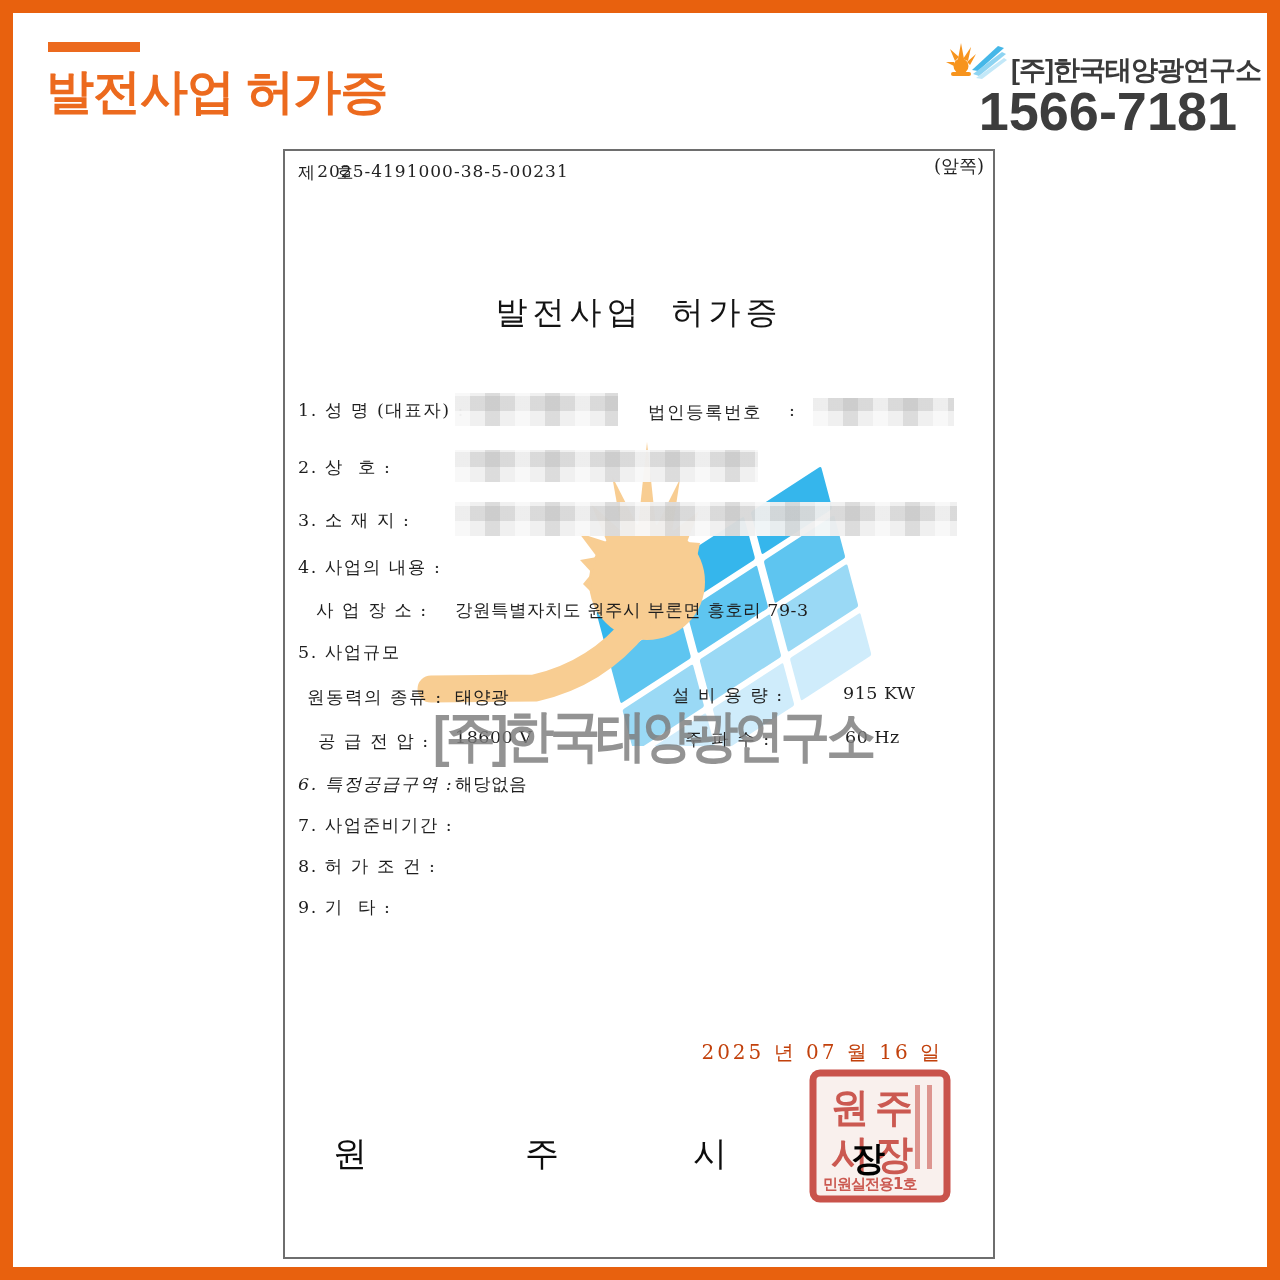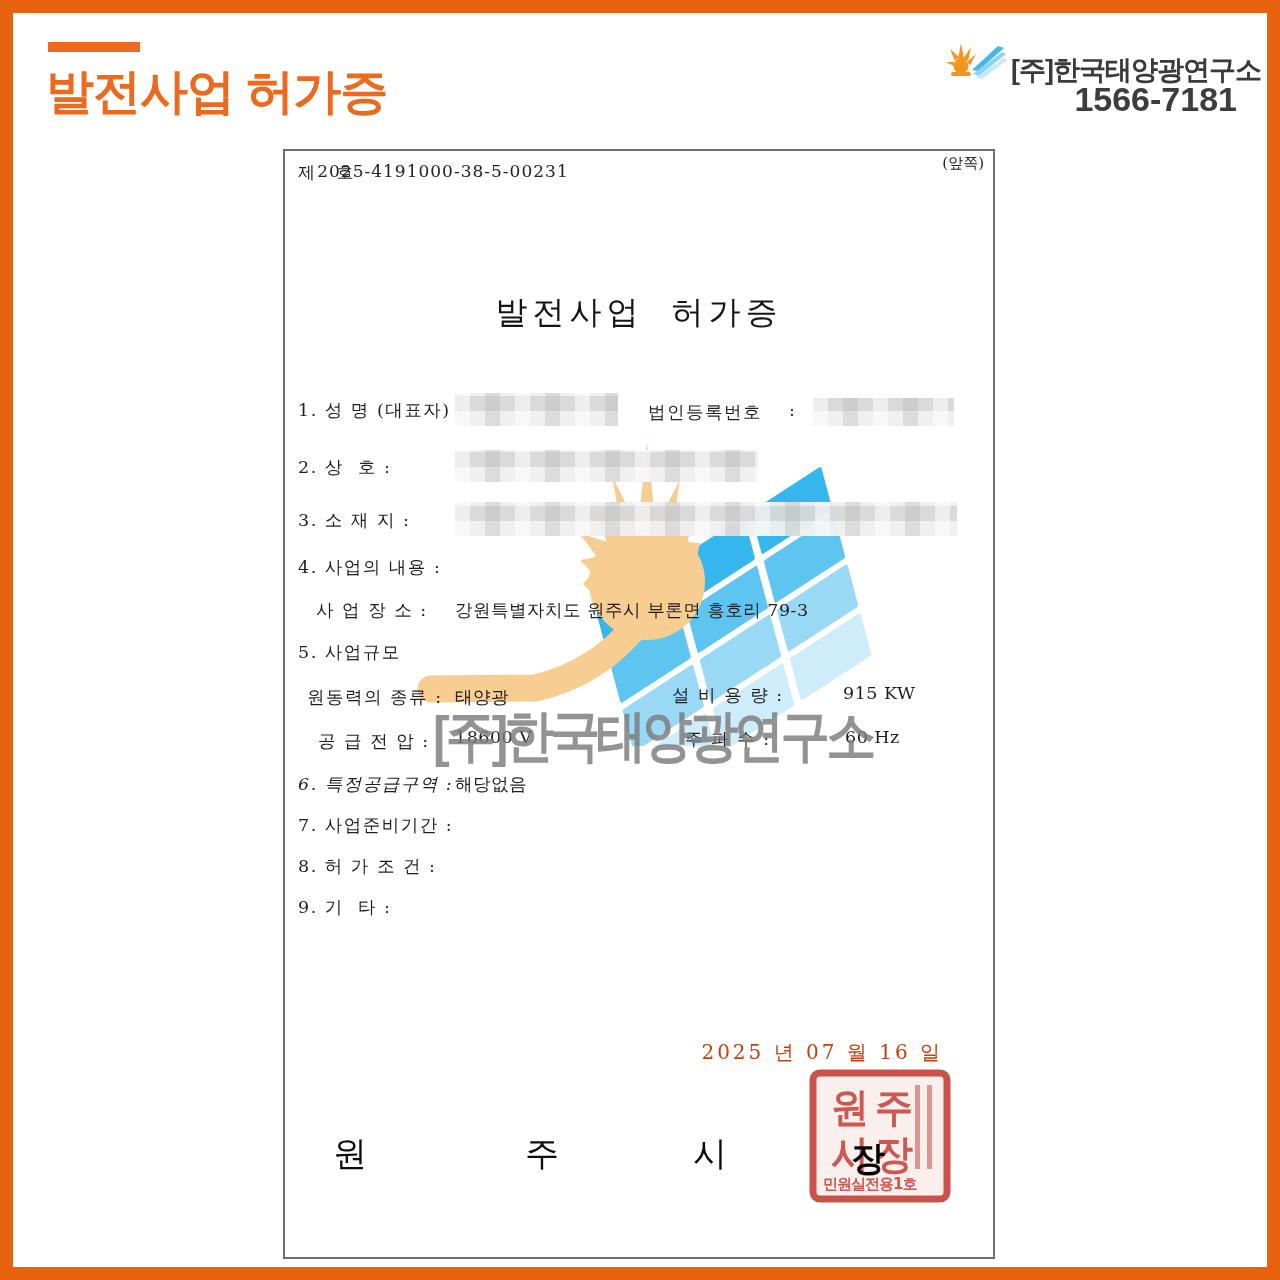--- a/index.html
+++ b/index.html
@@ -9,31 +9,31 @@
   .frame { position:absolute; inset:0; border:13px solid #e8610e; z-index:90; pointer-events:none; }
 
   
   .accent-bar { position:absolute; left:48px; top:42px; width:92px; height:10px; background:#ec6a1e; }
   .page-title { position:absolute; left:46px; top:60px; font-size:48px; font-weight:800;
                 color:#ec6a1e; letter-spacing:-1px; white-space:pre; }
 
   .brand-icon { position:absolute; left:946px; top:40px; }
   .brand-name { position:absolute; left:1011px; top:52px; font-size:27px; font-weight:700;
                 color:#3a3a3a; letter-spacing:-1px; white-space:pre; }
-  .brand-phone { position:absolute; right:43px; top:80px; font-size:34px; font-weight:800;
+  .brand-phone { position:absolute; right:43px; top:80px; font-size:54px; font-weight:800;
                  color:#3d3d3d; letter-spacing:0; }
 
   
   .doc { position:absolute; left:283px; top:149px; width:712px; height:1110px;
          background:#fff; border:2px solid #6e6e6e; }
   .doc * { position:absolute; }
 
   .doc-no { left:13px; top:10px; font-family:"DejaVu Serif", serif; font-size:17px;
             color:#222; letter-spacing:1px; white-space:pre; z-index:10; }
-  .page-side { right:9px; top:3px; font-family:"DejaVu Serif", serif; font-size:15px;
+  .page-side { right:9px; top:3px; font-family:"DejaVu Serif", serif; font-size:18px;
                color:#222; z-index:10; }
 
   .doc-title { left:0; top:140px; width:100%; text-align:center; font-size:32px; font-weight:500;
                color:#141414; letter-spacing:5px; white-space:pre; z-index:10; }
 
   .lbl, .val { font-family:"DejaVu Serif", serif; font-size:17.5px; color:#1e1e1e;
                letter-spacing:1.5px; white-space:pre; z-index:10; }
   .val { letter-spacing:0.5px; }
 
   .statement { left:25px; top:798px; width:665px; font-size:20px; font-weight:700;

